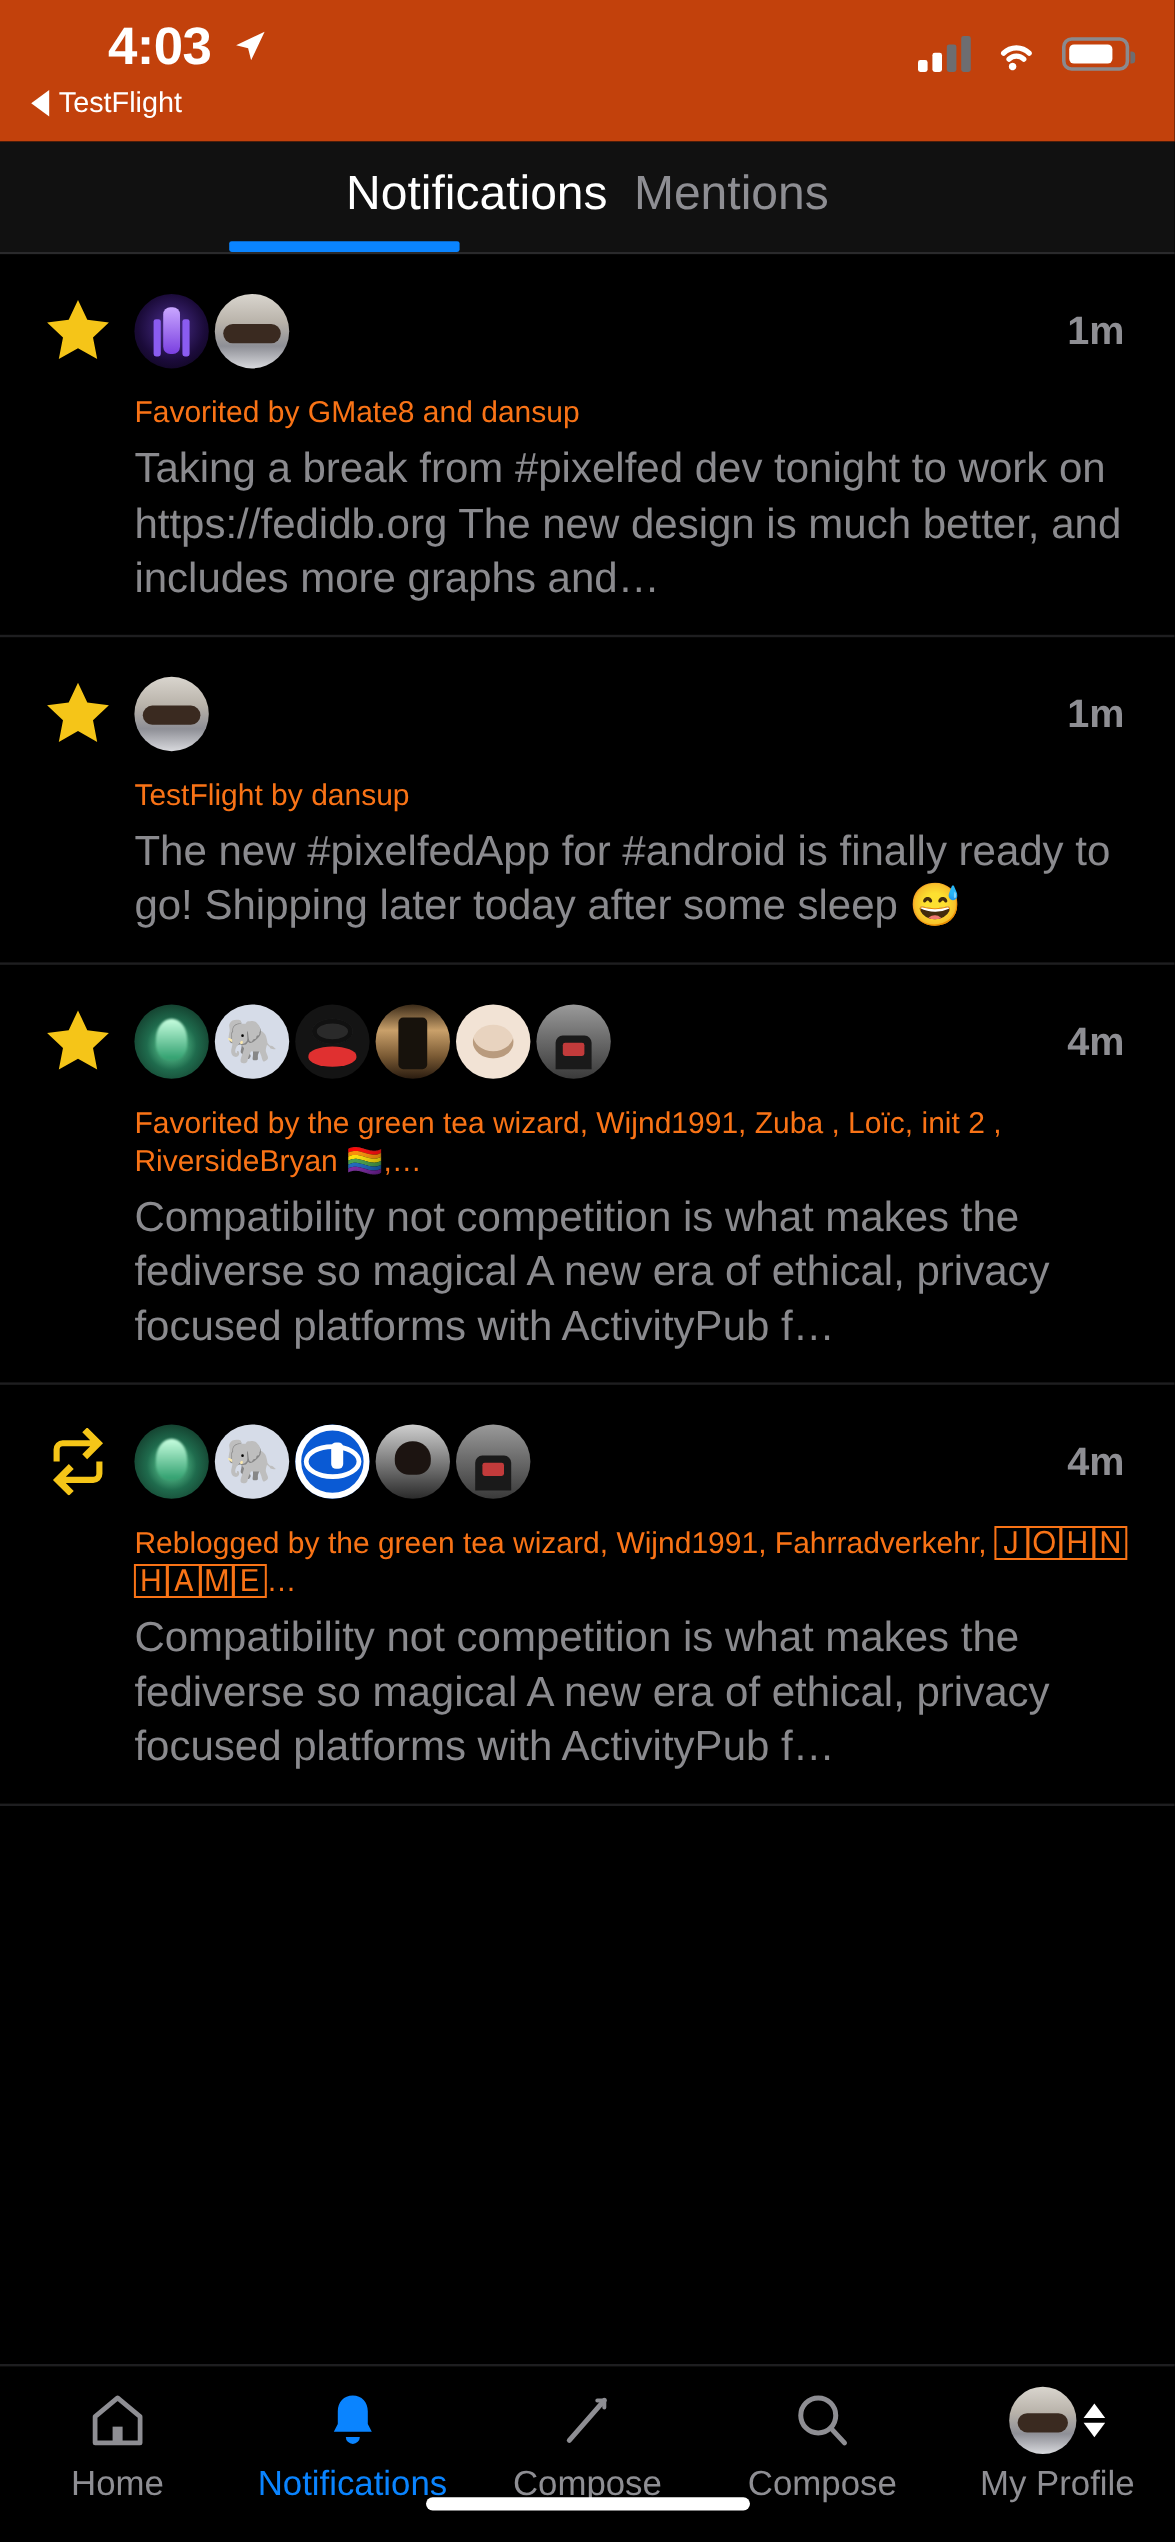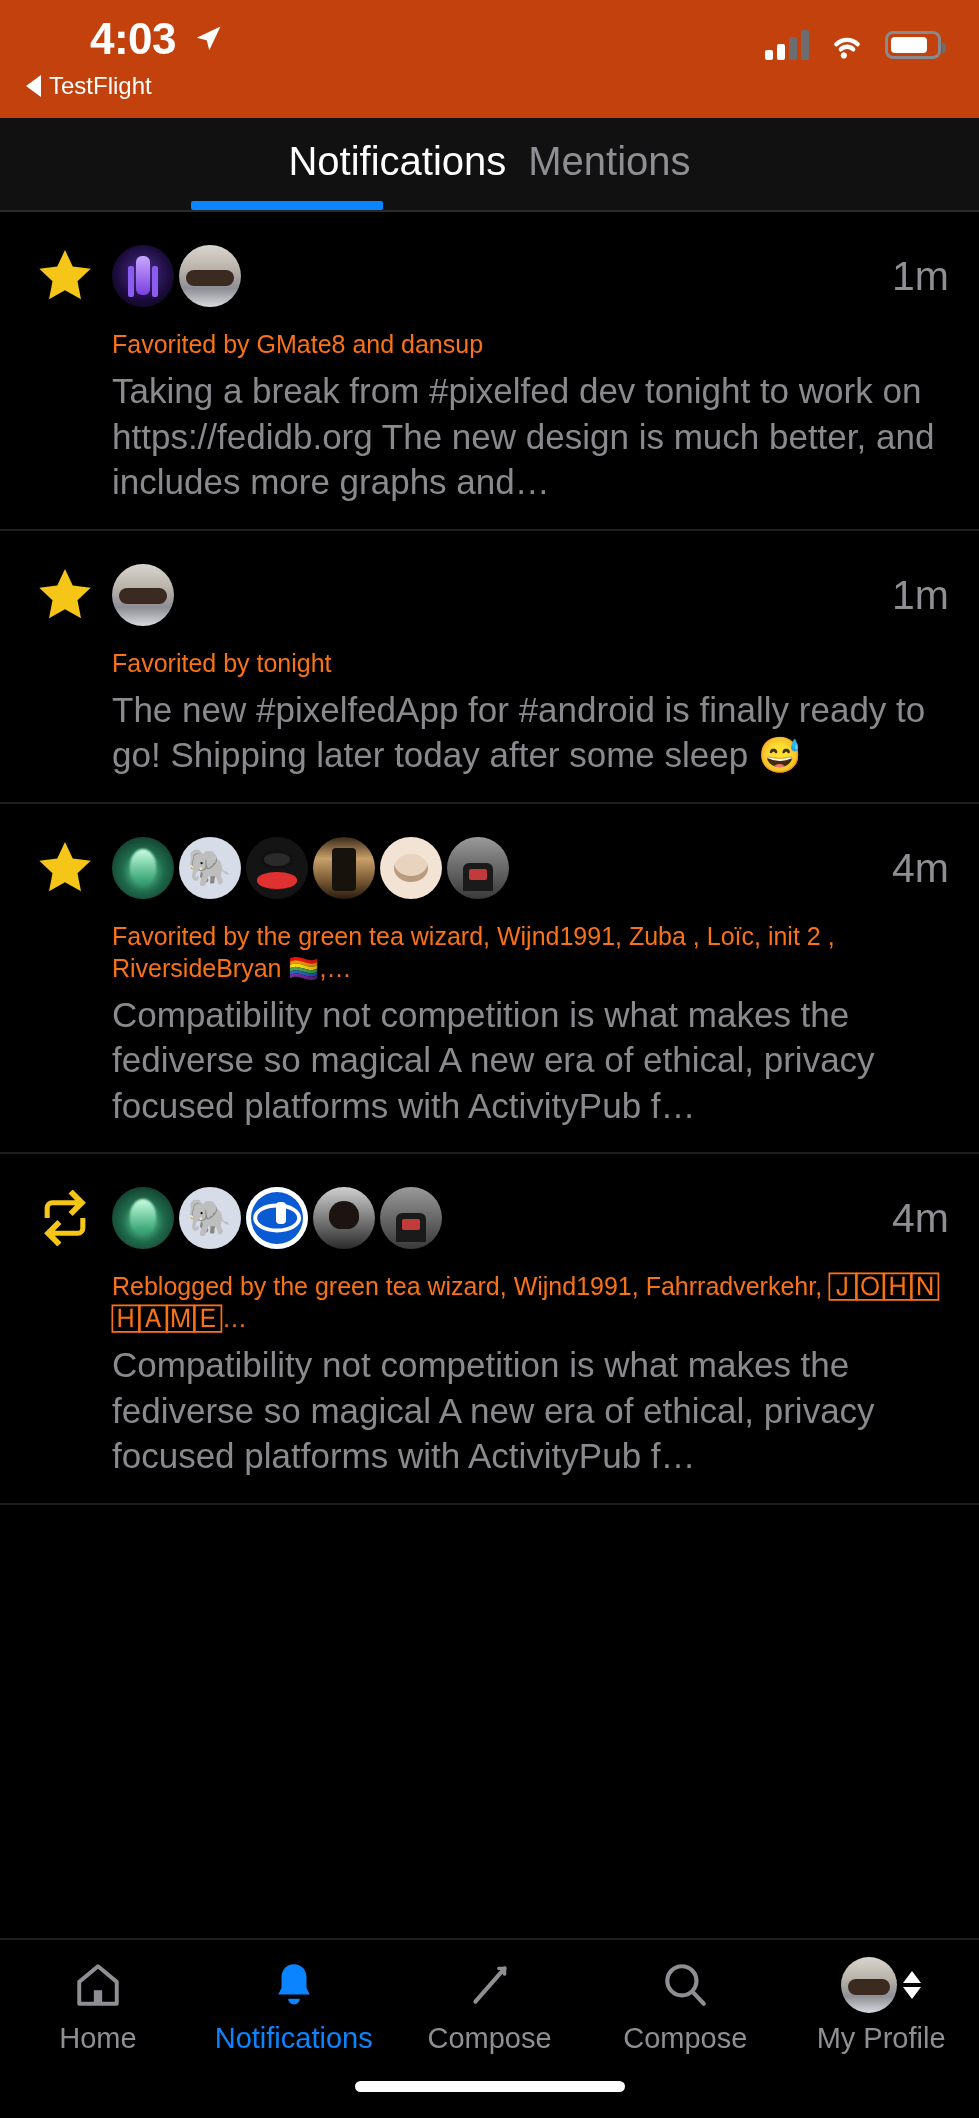--- a/index.html
+++ b/index.html
@@ -159,25 +159,26 @@
   .avatar {
     width: 62px; height: 62px;
     border-radius: 50%;
     overflow: hidden;
     flex: 0 0 62px;
     background: #2c2c2e;
     position: relative;
   }
   .ts {
     position: absolute;
-    right: 2px;
+    right: 14px;
     top: 50%;
     transform: translateY(-50%);
-    font-size: 41px;
+    font-size: 33px;
     color: #8e8e93;
+    font-weight: bold;
   }
   .notif-title {
     margin-top: 14px;
     margin-left: 84px;
     font-size: 25px;
     line-height: 1.28;
     color: #f97316;
     font-weight: 400;
   }
   .notif-body {
@@ -185,27 +186,26 @@
     margin-left: 84px;
     font-size: 35px;
     line-height: 1.3;
     color: #8a8a8e;
   }
 
   
   .spacer { flex: 1 1 auto; background:#000; }
   .bottom-bar {
     flex: 0 0 auto;
-    height: 180px;
+    height: 148px;
     background: #000;
     border-top: 2px solid #1e1e20;
     display: flex;
     align-items: flex-start;
     padding-top: 18px;
-    justify-content: flex-end;
   }
   .btab {
     flex: 1 1 0;
     display: flex;
     flex-direction: column;
     align-items: center;
     gap: 10px;
   }
   .btab-icon { height: 54px; display:flex; align-items:center; justify-content:center; position: relative;}
   .btab-label { font-size: 29px; color: #8e8e93; }
@@ -317,21 +317,21 @@
         <div class="type-icon">
           <svg width="62" height="60" viewBox="0 0 24 24">
               <path d="M12 1.6 l3.1 6.6 7.2 .9 -5.3 5 1.4 7.2 -6.4 -3.6 -6.4 3.6 1.4 -7.2 -5.3 -5 7.2 -.9 z" fill="#f5c518"></path>
             </svg>
         </div>
         <div class="avatars">
           <span class="avatar av-dansup"></span>
         </div>
         <div class="ts">1m</div>
       </div>
-      <div class="notif-title">Favorited by tonight</div>
+      <div class="notif-title">TestFlight by dansup</div>
       <div class="notif-body">The new #pixelfedApp for #android is finally ready to go! Shipping later today after some sleep 😅</div>
     </div>
 
     <div class="notif">
       <div class="notif-head">
         <div class="type-icon">
           <svg width="62" height="60" viewBox="0 0 24 24">
               <path d="M12 1.6 l3.1 6.6 7.2 .9 -5.3 5 1.4 7.2 -6.4 -3.6 -6.4 3.6 1.4 -7.2 -5.3 -5 7.2 -.9 z" fill="#f5c518"></path>
             </svg>
         </div>

